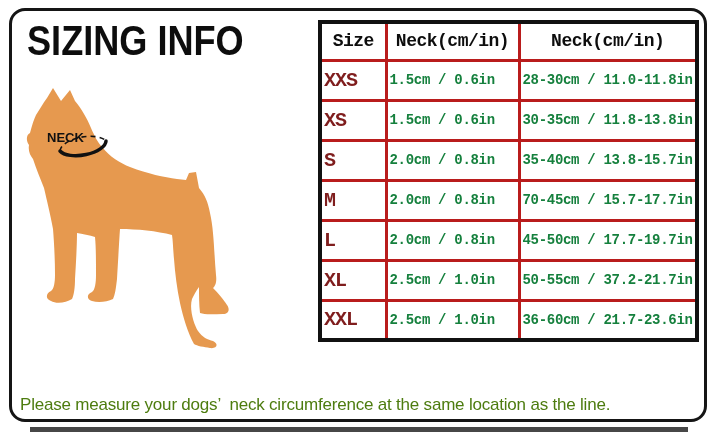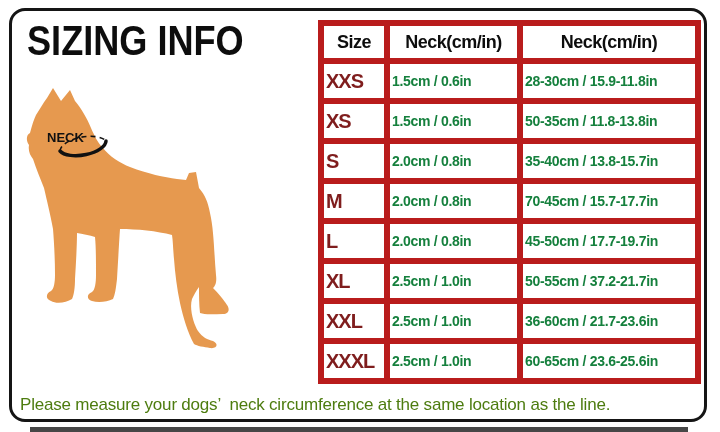--- a/index.html
+++ b/index.html
@@ -25,22 +25,22 @@
 
   .dog-wrap { position: absolute; left: 22px; top: 82px; width: 220px; height: 270px; }
 
   .sizing-table {
     position: absolute; left: 318px; top: 20px;
     border-collapse: collapse; table-layout: fixed;
     background: #ffffff;
     border: 4px solid #111111;
   }
   .sizing-table th, .sizing-table td {
-    border: 6px solid #b91c1c; vertical-align: middle;
-    padding: 0 2px; overflow: hidden; white-space: nowrap;
+    border: 3px solid #b91c1c; vertical-align: middle;
+    padding: 0 2px; overflow: hidden; white-space: nowrap; font-family: Liberation Mono, monospace;
   }
   .col-size  { width: 66px; }
   .col-width { width: 133px; }
   .col-neck  { width: 178px; }
   .sizing-table th {
     height: 38px; font-size: 18px; font-weight: bold; color: #0d0d0d;
     letter-spacing: -0.5px;
   }
   .sizing-table td { height: 40px; }
   .cell-size { font-size: 20px; font-weight: bold; color: #7f1d1d; letter-spacing: -1px; }
@@ -125,26 +125,26 @@
     <tr>
       <th>Size</th>
       <th>Neck(cm/in)</th>
       <th>Neck(cm/in)</th>
     </tr>
   </thead>
   <tbody>
     <tr>
       <td class="cell-size">XXS</td>
       <td class="cell-val">1.5cm / 0.6in</td>
-      <td class="cell-val">28-30cm / 15.9-11.8in</td>
+      <td class="cell-val">28-30cm / 11.0-11.8in</td>
     </tr>
     <tr>
       <td class="cell-size">XS</td>
       <td class="cell-val">1.5cm / 0.6in</td>
-      <td class="cell-val">50-35cm / 11.8-13.8in</td>
+      <td class="cell-val">30-35cm / 11.8-13.8in</td>
     </tr>
     <tr>
       <td class="cell-size">S</td>
       <td class="cell-val">2.0cm / 0.8in</td>
       <td class="cell-val">35-40cm / 13.8-15.7in</td>
     </tr>
     <tr>
       <td class="cell-size">M</td>
       <td class="cell-val">2.0cm / 0.8in</td>
       <td class="cell-val">70-45cm / 15.7-17.7in</td>
@@ -157,23 +157,18 @@
     <tr>
       <td class="cell-size">XL</td>
       <td class="cell-val">2.5cm / 1.0in</td>
       <td class="cell-val">50-55cm / 37.2-21.7in</td>
     </tr>
     <tr>
       <td class="cell-size">XXL</td>
       <td class="cell-val">2.5cm / 1.0in</td>
       <td class="cell-val">36-60cm / 21.7-23.6in</td>
     </tr>
-    <tr>
-      <td class="cell-size">XXXL</td>
-      <td class="cell-val">2.5cm / 1.0in</td>
-      <td class="cell-val">60-65cm / 23.6-25.6in</td>
-    </tr>
   </tbody>
 </table>
 
 <div class="footer-note">Please measure your dogs’  neck circumference at the same location as the line.</div>
 
 <div class="bottom-strip"></div>
 
 </body></html>

